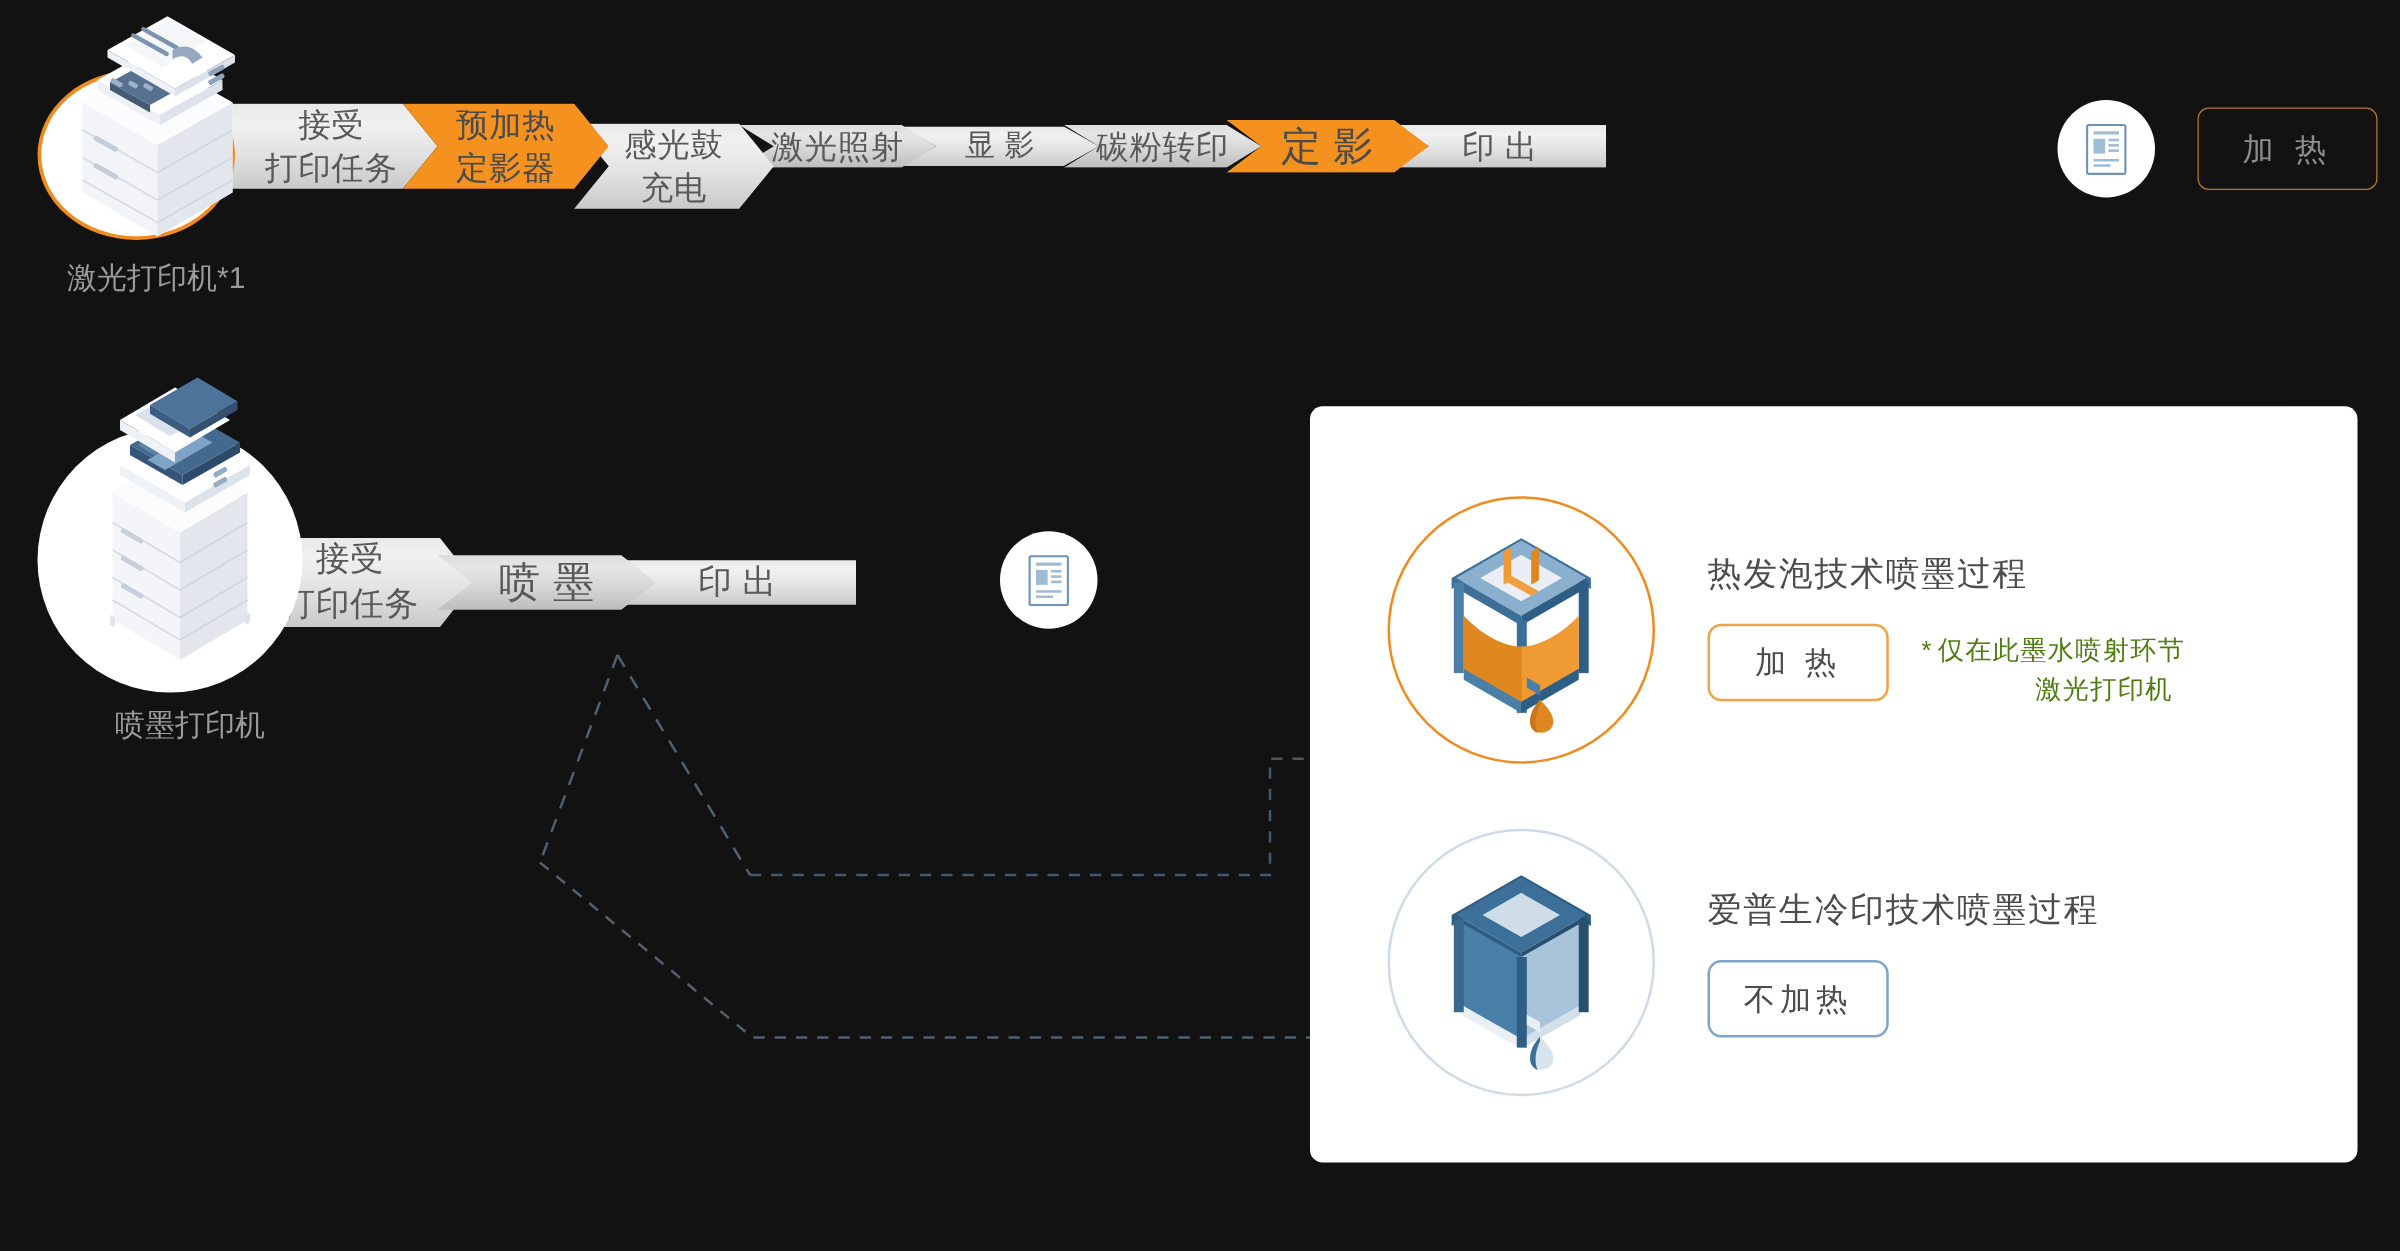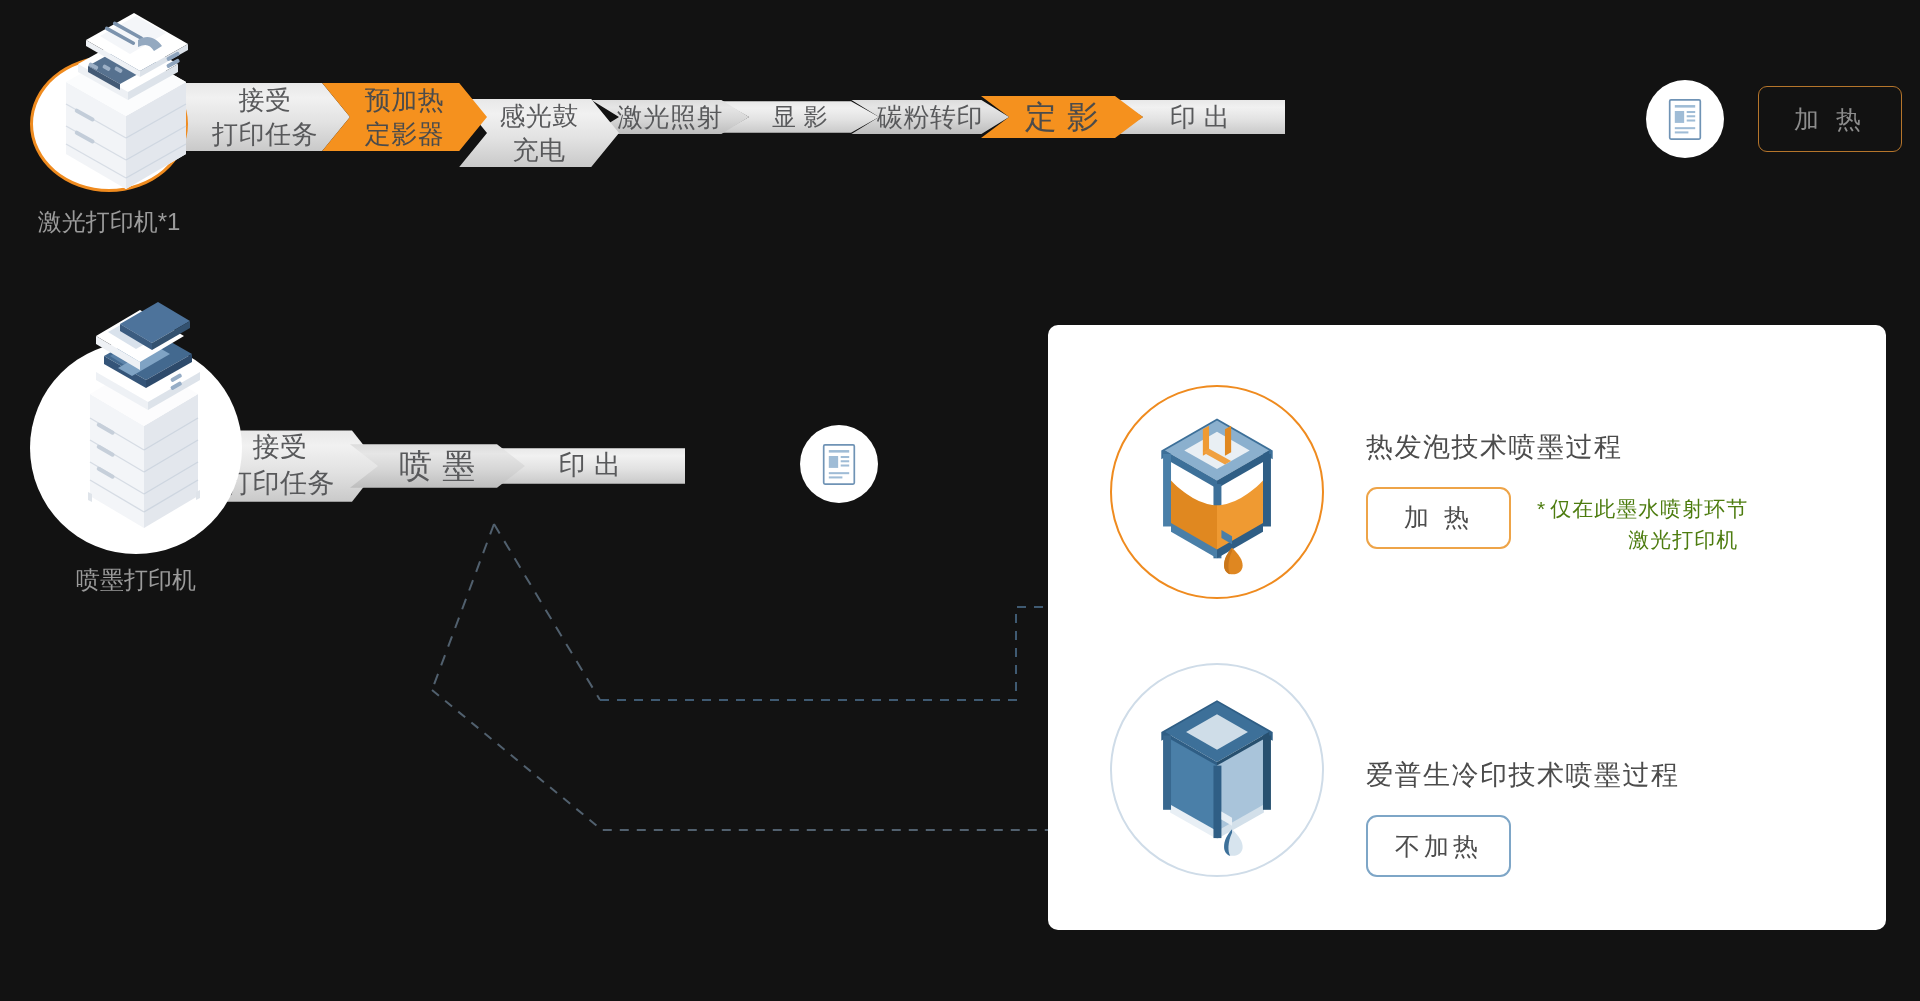--- a/index.html
+++ b/index.html
@@ -45,21 +45,21 @@
   
   .printer-badge { position: absolute; }
   .badge-disc {
     position: absolute; inset: 0;
     border-radius: 50%;
     background: #ffffff;
   }
   .badge-disc.ring { border: 3px solid #ef8b1f; }
   .badge-label {
     position: absolute;
-    left: 0; width: 100%;
+    left: 16px; width: 100%;
     text-align: center;
     color: #9b9b9b;
     white-space: nowrap;
   }
 
   
   .doc-circle {
     position: absolute;
     border-radius: 50%;
     background: #fff;
@@ -334,21 +334,21 @@
     <path d="M494 524 L600 700" stroke="#51606e" stroke-width="2" stroke-dasharray="11 9" fill="none"></path>
     <path d="M494 524 L432 690" stroke="#51606e" stroke-width="2" stroke-dasharray="11 9" fill="none"></path>
 
     <path d="M600 700 L1016 700 L1016 607 L1068 607" stroke="#3f5a72" stroke-width="2" stroke-dasharray="9 8" fill="none"></path>
 
     <path d="M432 690 L602 830 L1068 830" stroke="#51606e" stroke-width="2" stroke-dasharray="9 8" fill="none"></path>
   </svg>
 
   <div class="panel" style="left:1048px; top:325px; width:838px; height:605px;">
 
-    <div class="panel-row" style="left:62px; top:60px;">
+    <div class="panel-row" style="left:62px; top:72px;">
       <div class="ink-circle orange" style="width:214px; height:214px;">
         <svg viewBox="0 0 190 210" width="168" height="186">
 
           <path d="M32 58 L95 22 L158 58 L158 68 L95 32 L32 68 Z" fill="#3d7099"></path>
 
           <path d="M36 58 L95 24 L154 58 L95 92 Z" fill="#8bb0ce"></path>
           <path d="M58 58 L95 37 L132 58 L95 79 Z" fill="#e9eff4"></path>
           <path d="M36 58 L95 92 L95 101 L36 67 Z" fill="#3d7099"></path>
           <path d="M95 92 L154 58 L154 67 L95 101 Z" fill="#2f5e85"></path>
 
@@ -380,21 +380,21 @@
             <span>加 热</span>
           </div>
           <div class="note">
             <span class="star">*</span><span>仅在此墨水喷射环节</span>
             <span class="l2">激光打印机</span>
           </div>
         </div>
       </div>
     </div>
 
-    <div class="panel-row" style="left:62px; top:338px;align-items:flex-end;">
+    <div class="panel-row" style="left:62px; top:338px;">
       <div class="ink-circle blue" style="width:214px; height:214px;">
         <svg viewBox="0 0 190 210" width="168" height="186">
 
           <path d="M32 62 L95 26 L158 62 L158 72 L95 36 L32 72 Z" fill="#2f5e85"></path>
           <path d="M36 62 L95 28 L154 62 L95 96 Z" fill="#3d7099"></path>
           <path d="M60 62 L95 42 L130 62 L95 82 Z" fill="#cfdde8"></path>
           <path d="M36 62 L95 96 L95 105 L36 71 Z" fill="#2f5e85"></path>
           <path d="M95 96 L154 62 L154 71 L95 105 Z" fill="#27506f"></path>
 
           <path d="M42 70 L42 146 L95 176 L95 100 Z" fill="#4a7fa8"></path>

